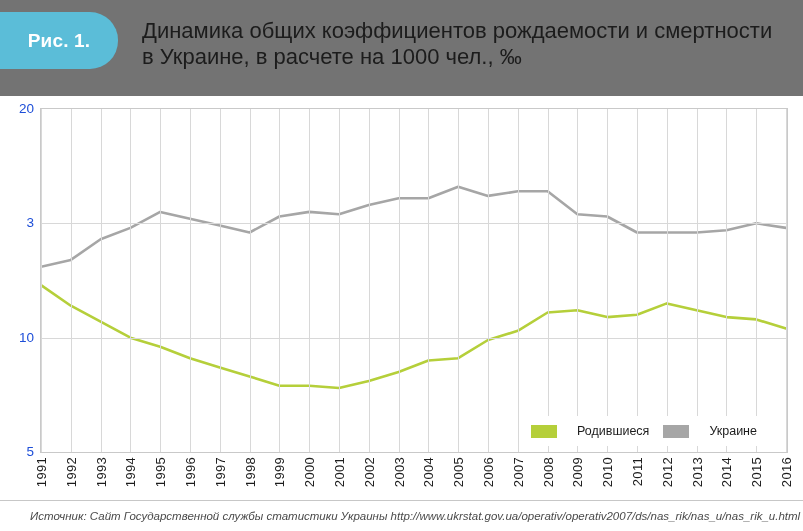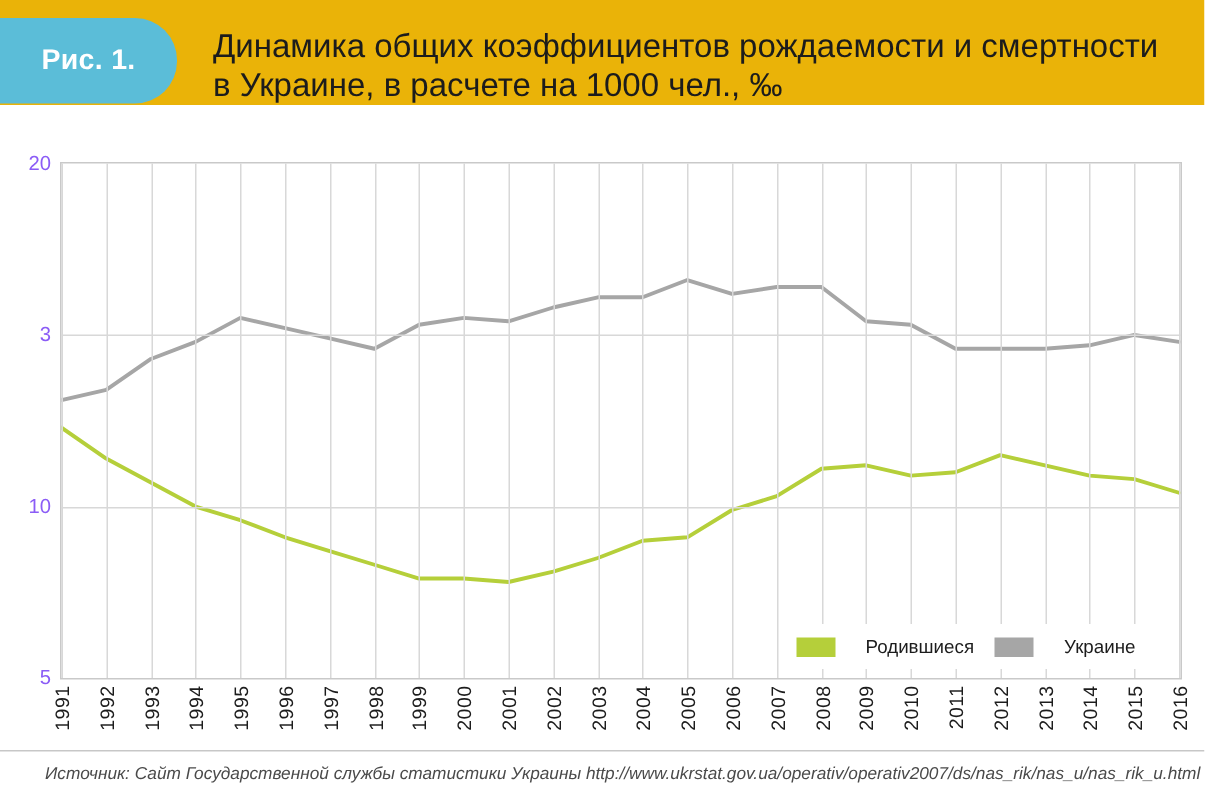--- a/index.html
+++ b/index.html
@@ -18,22 +18,22 @@
     width: 803px;
     height: 531px;
   }
 
   
   .header {
     position: absolute;
     left: 0;
     top: 0;
     width: 803px;
-    height: 70px;
-    background: #eab308;
+    height: 96px;
+    background: #737373;
   }
   .header-badge {
     position: absolute;
     left: 0;
     top: 12px;
     width: 118px;
     height: 57px;
     background: #5bbdd8;
     border-radius: 0 28px 28px 0;
     display: flex;
@@ -88,21 +88,21 @@
     right: 0;
     height: 1px;
     background: #d8d8d8;
   }
   .y-label {
     position: absolute;
     right: 0;
     width: 34px;
     text-align: right;
     font-size: 13.5px;
-    color: #8b5cf6;
+    color: #1d4ed8;
     transform: translateY(-8px);
   }
   .x-label {
     position: absolute;
     font-size: 13px;
     color: #1c1c1c;
     writing-mode: vertical-rl;
     transform: rotate(180deg);
     white-space: nowrap;
     letter-spacing: .3px;

